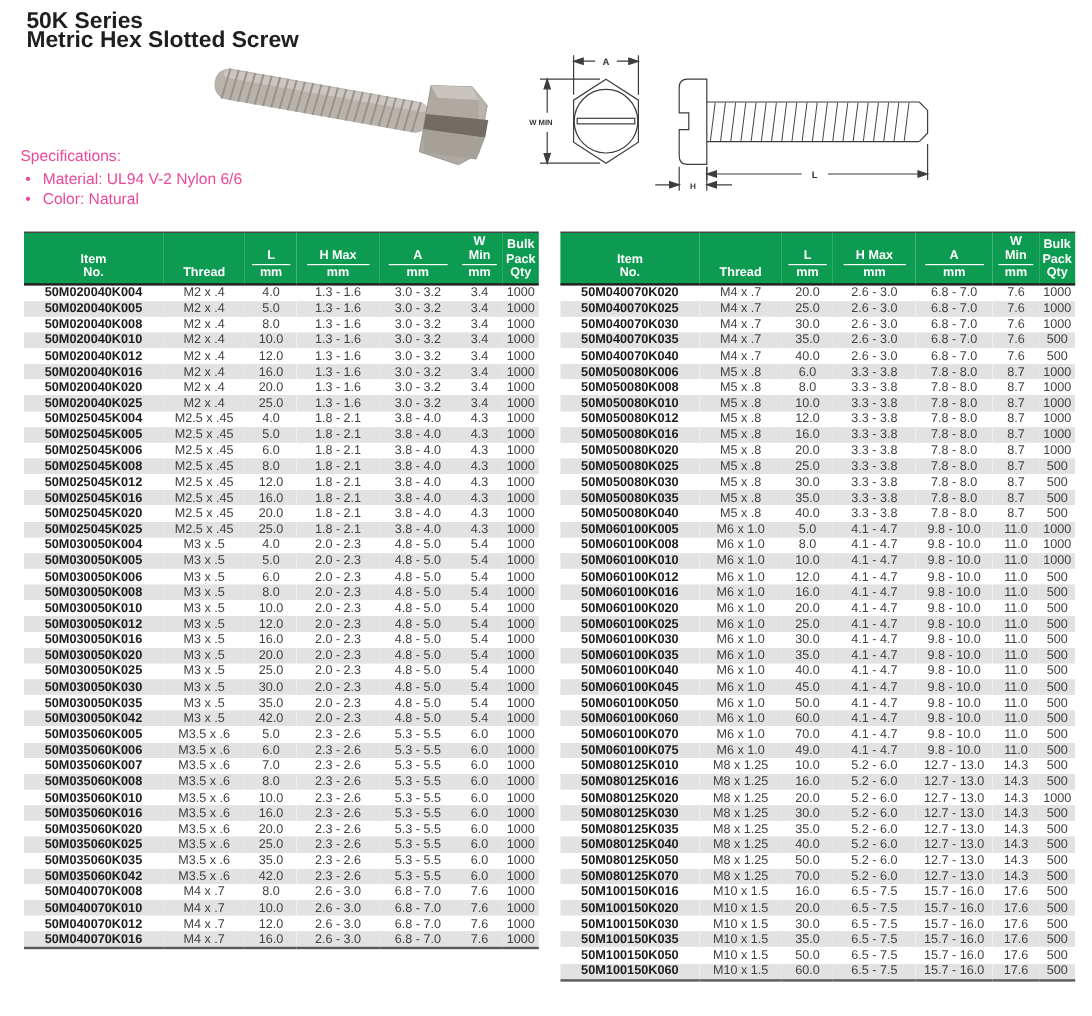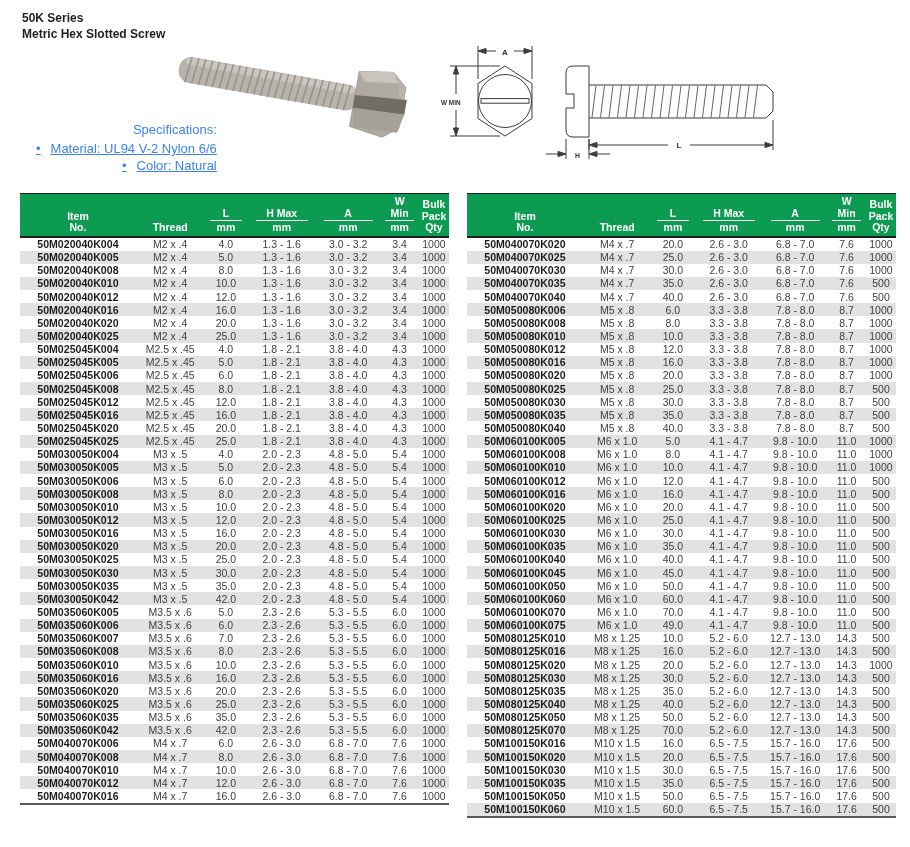--- a/index.html
+++ b/index.html
@@ -1,22 +1,22 @@
 <!DOCTYPE html>
 <html><head>
 <meta charset="utf-8">
 <style>
   html,body { margin:0; padding:0; }
   body {
     width:910px; height:847px; position:relative; overflow:hidden;
     background:#ffffff; font-family:"Liberation Sans", sans-serif;
   }
-  .title-block { position:absolute; left:22px; top:10px; font-size:12px; font-weight:bold; color:#1f1f1f; line-height:16px; }
-  .specs-block { position:absolute; left:32px; top:121px; font-size:13px; color:#3b82f6; line-height:17px;text-align:right; }
-  .specs-block ul { list-style:none; margin:2px 0 16px 0; padding:0;text-decoration:underline; }
+  .title-block { position:absolute; left:22px; top:10px; font-size:19px; font-weight:bold; color:#1f1f1f; line-height:16px; }
+  .specs-block { position:absolute; left:17px; top:121px; font-size:13px; color:#ec4899; line-height:17px; }
+  .specs-block ul { list-style:none; margin:2px 0 16px 0; padding:0; }
   .specs-block li { padding-left:4px; }
   .specs-block li::before { content:"\2022"; margin-right:10px; }
 
   .screw-photo { position:absolute; left:155px; top:36px; }
   .tech-drawing { position:absolute; left:440px; top:18px; }
 
   .table-wrap { position:absolute; top:193px; width:429px; }
   #table-left  { left:20px; }
   #table-right { left:467px; }
 
@@ -560,29 +560,20 @@
         <tr>
           <td class="item">50M035060K042</td>
           <td>M3.5 x .6</td>
           <td>42.0</td>
           <td>2.3 - 2.6</td>
           <td>5.3 - 5.5</td>
           <td>6.0</td>
           <td>1000</td>
         </tr>
         <tr>
-          <td class="item">50M040070K006</td>
-          <td>M4 x .7</td>
-          <td>6.0</td>
-          <td>2.6 - 3.0</td>
-          <td>6.8 - 7.0</td>
-          <td>7.6</td>
-          <td>1000</td>
-        </tr>
-        <tr>
           <td class="item">50M040070K008</td>
           <td>M4 x .7</td>
           <td>8.0</td>
           <td>2.6 - 3.0</td>
           <td>6.8 - 7.0</td>
           <td>7.6</td>
           <td>1000</td>
         </tr>
         <tr>
           <td class="item">50M040070K010</td>

